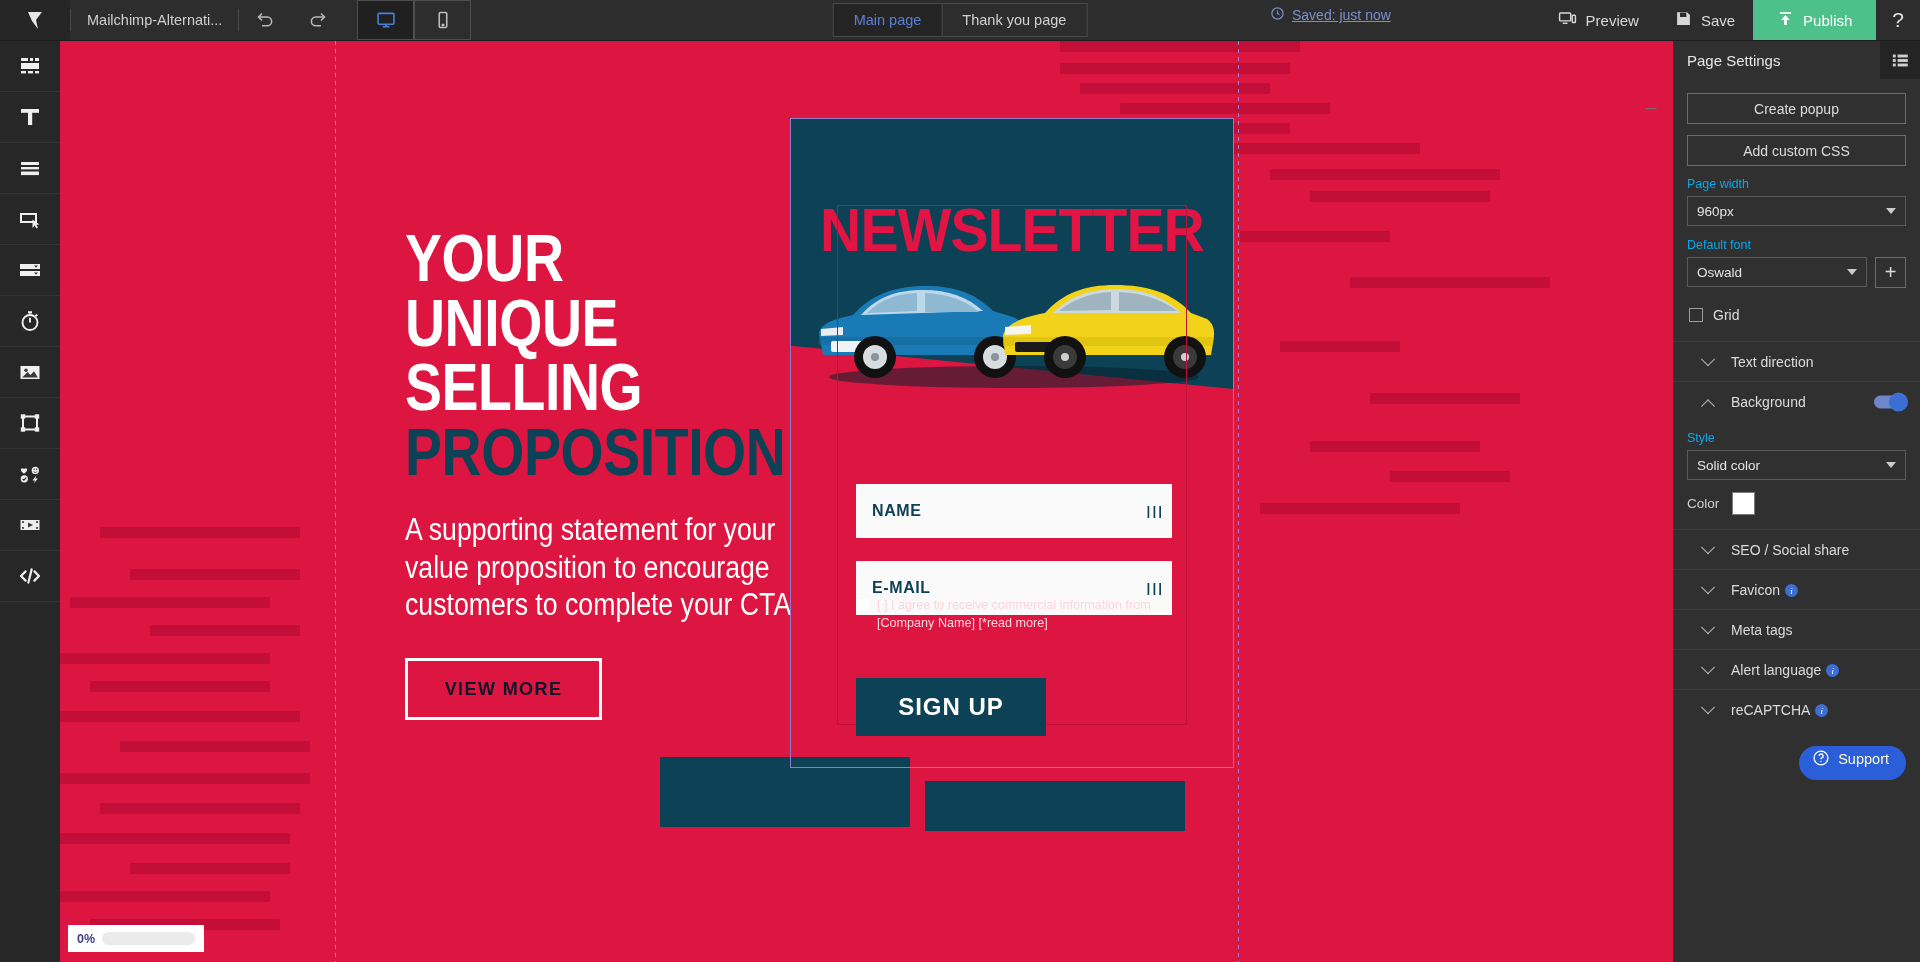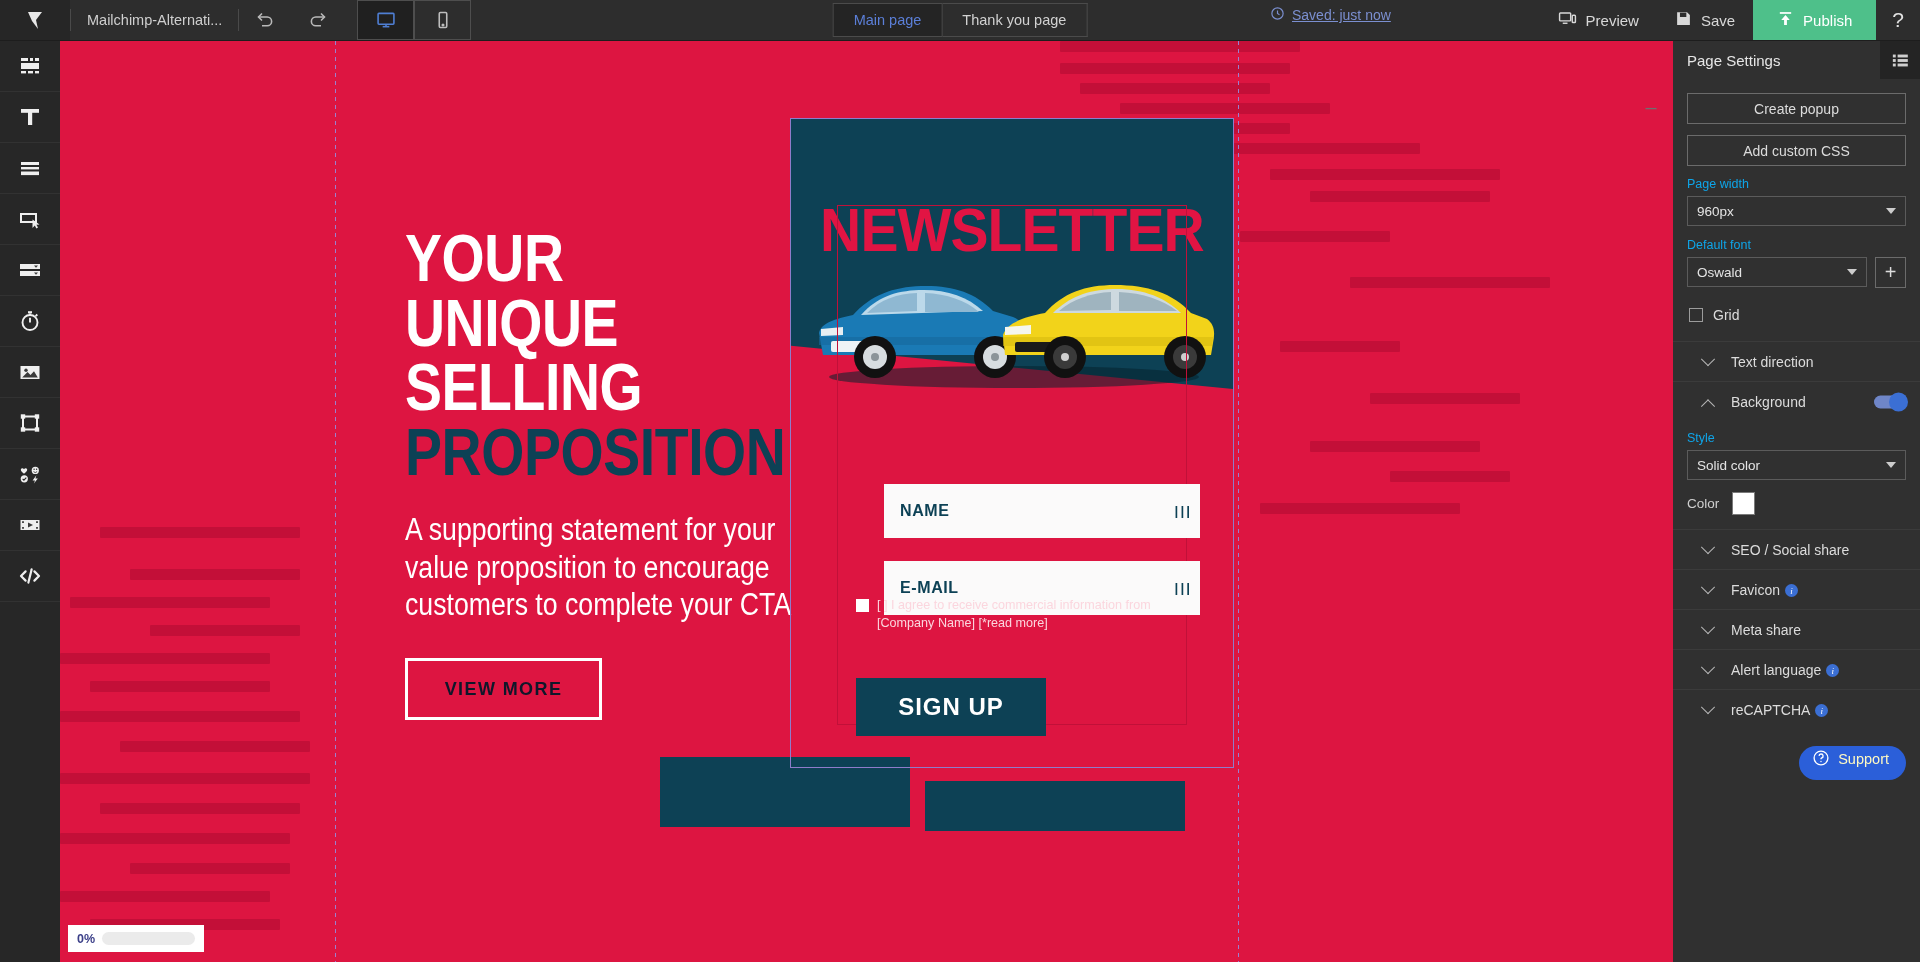--- a/index.html
+++ b/index.html
@@ -153,21 +153,21 @@
 
   .form-inner {
     position: absolute; left: 46px; top: 86px; width: 350px; height: 520px;
     border: 1px solid #c11039; z-index: 5;
   }
   .fld {
     position: absolute; left: 18px; width: 316px; height: 54px;
     background: #fbfafa; display: flex; align-items: center;
     padding: 0 16px; color: #0d4155;
     font-family: "Liberation Sans Narrow","Liberation Sans", sans-serif;
-    font-weight: 700; font-size: 16px; letter-spacing: 0.6px; margin-left: 28px;
+    font-weight: 700; font-size: 16px; letter-spacing: 0.6px;
   }
   .fld .handle {
     position: absolute; right: 10px; color: #0d4155; font-size: 13px;
     letter-spacing: -2px; font-family: "Liberation Mono", monospace;
   }
   .consent {
     position: absolute; left: 18px; top: 391px; width: 320px;
     display: flex; gap: 8px; color: #fbd6de; font-size: 12.6px;
     line-height: 1.4;
   }
@@ -653,21 +653,21 @@
     <span class="stxt">SEO / Social share</span>
   </div>
 
   <div class="rp-section">
     <span class="chev"></span>
     <span class="stxt"><span>Favicon</span><span class="info-dot">i</span></span>
   </div>
 
   <div class="rp-section">
     <span class="chev"></span>
-    <span class="stxt">Meta share</span>
+    <span class="stxt">Meta tags</span>
   </div>
 
   <div class="rp-section">
     <span class="chev"></span>
     <span class="stxt"><span>Alert language</span><span class="info-dot">i</span></span>
   </div>
 
   <div class="rp-section">
     <span class="chev"></span>
     <span class="stxt"><span>reCAPTCHA</span><span class="info-dot">i</span></span>

